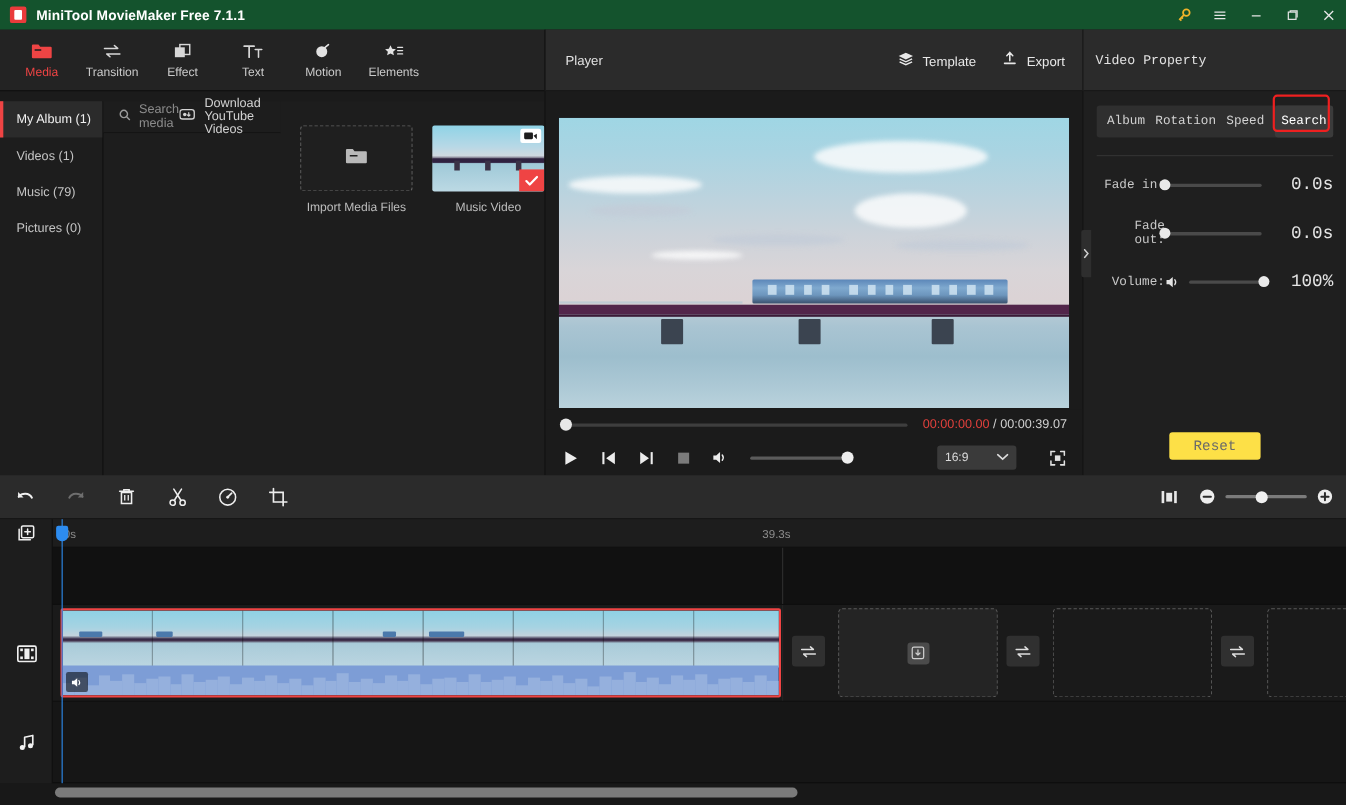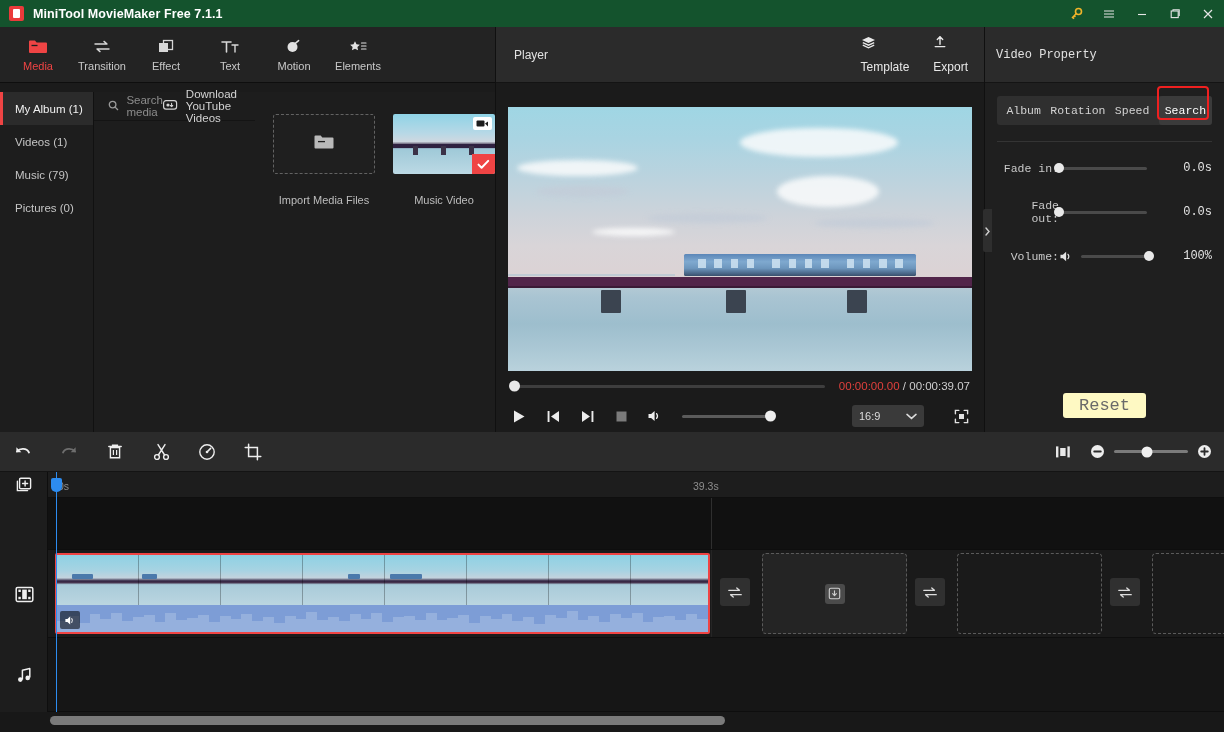--- a/index.html
+++ b/index.html
@@ -66,21 +66,21 @@
   .libmain { flex: 1; display: flex; flex-direction: row; }
   .libtop {
     height: 29px; display: flex; align-items: center; border-bottom: 1px solid #141414;
     background: #1d1d1d;
   }
   .searchbox { display: flex; align-items: center; gap: 7px; margin-left: 14px; }
   .searchbox .ph { font-size: 11.5px; color: #8c8c8c; }
   .ytdl { display: flex; align-items: center; gap: 8px; margin-left: auto; margin-right: 18px; }
   .ytdl .lbl { font-size: 11.5px; color: #d3d3d3; }
   .libgrid { flex: 1; padding: 22px 0 0 18px; display: flex; gap: 18px; }
-  .mediacell { width: 102px; display: flex; flex-direction: column; align-items: center; gap: 20px; }
+  .mediacell { width: 102px; display: flex; flex-direction: column; align-items: center; gap: 9px; }
   .importbox {
     width: 102px; height: 60px; border: 1px dashed #626262; border-radius: 3px;
     display: flex; align-items: center; justify-content: center; background: #1f1f1f;
   }
   .mediacell .cap { font-size: 11px; color: #bdbdbd; white-space: nowrap; }
   .thumb {
     width: 102px; height: 60px; border-radius: 2px; position: relative; overflow: hidden;
     background: linear-gradient(#8fd3e6 0%, #b7d8e6 32%, #cfd8e0 46%, #3a2a46 52%, #4b3a5c 55%, #9fc9d8 58%, #bcd9e4 100%);
   }
   .thumb .vidbadge {
@@ -100,21 +100,21 @@
   .player {
     position: absolute; left: 495px; top: 27px; width: 490px; height: 405px;
     background: #1b1b1b; border-left: 1px solid #101010; border-right: 1px solid #101010;
   }
   .playerhead {
     height: 56px; background: #2b2b2b; display: flex; align-items: center;
     padding: 0 16px 0 18px; border-bottom: 1px solid #141414;
   }
   .playerhead .ttl { font-size: 12px; color: #e2e2e2; }
   .phbtns { margin-left: auto; display: flex; align-items: center; gap: 24px; }
-  .phbtn { display: flex; align-items: flex-start; gap: 8px; font-size: 12px; color: #e8e8e8; flex-direction: column; }
+  .phbtn { display: flex; align-items: flex-end; gap: 8px; font-size: 12px; color: #e8e8e8; }
   .stage {
     position: absolute; left: 0; top: 56px; width: 488px; height: 312px;
     background: #1b1b1b; display: flex; align-items: center; justify-content: center;
   }
   .video {
     width: 464px; height: 264px; position: relative; overflow: hidden; background: #0b0b12;
   }
   .sky {
     position: absolute; left: 0; top: 0; right: 0; height: 66%;
     background: linear-gradient(180deg,#9fd6e4 0%, #a9d4e2 18%, #bcd3de 42%, #cdd3da 62%, #d9d5d8 80%, #dcd2d4 100%);
@@ -174,25 +174,25 @@
   }
   .ptab.sel { background: #3b3b3b; color: #fff; }
   .redring {
     position: absolute; left: 1157px; top: 86px; width: 52px; height: 34px;
     border: 2px solid #ef2020; border-radius: 4px; pointer-events: none; z-index: 6;
   }
   .proprow { display: flex; align-items: center; height: 24px; margin: 4px 12px; padding-left: 2px; text-align: right; }
   .proprow .plbl { width: 60px; font-size: 11.5px; color: #c9c9c9; }
   .pslide { position: relative; width: 88px; height: 3px; background: #4a4a4a; border-radius: 2px; }
   .pknob { position: absolute; top: 50%; transform: translate(-50%,-50%); width: 10px; height: 10px; border-radius: 50%; background: #e9e9e9; }
-  .pval { margin-left: auto; font-size: 12px; color: #e4e4e4; }
+  .pval { margin-left: auto; font-size: 16px; color: #e4e4e4; }
   .resetwrap { position: absolute; left: 0; right: 0; bottom: 14px; display: flex; justify-content: center; }
   .resetbtn {
-    width: 83px; height: 25px; background: #fef9c3; border-radius: 3px; color: #6a6a6a;
-    display: flex; align-items: center; justify-content: center; font-size: 17px;
+    width: 83px; height: 25px; background: #fde047; border-radius: 3px; color: #6a6a6a;
+    display: flex; align-items: center; justify-content: center; font-size: 13px;
   }
 
   
   .tltoolbar {
     position: absolute; left: 0; top: 432px; width: 1224px; height: 40px;
     background: #2b2b2b; display: flex; align-items: center; border-bottom: 1px solid #141414;
   }
   .tbicon { width: 46px; height: 40px; display: flex; align-items: center; justify-content: center; }
   .zoomgrp { margin-left: auto; display: flex; align-items: center; gap: 9px; padding-right: 12px; }
   .zslide { position: relative; width: 74px; height: 3px; background: #7b7b7b; border-radius: 2px; }

